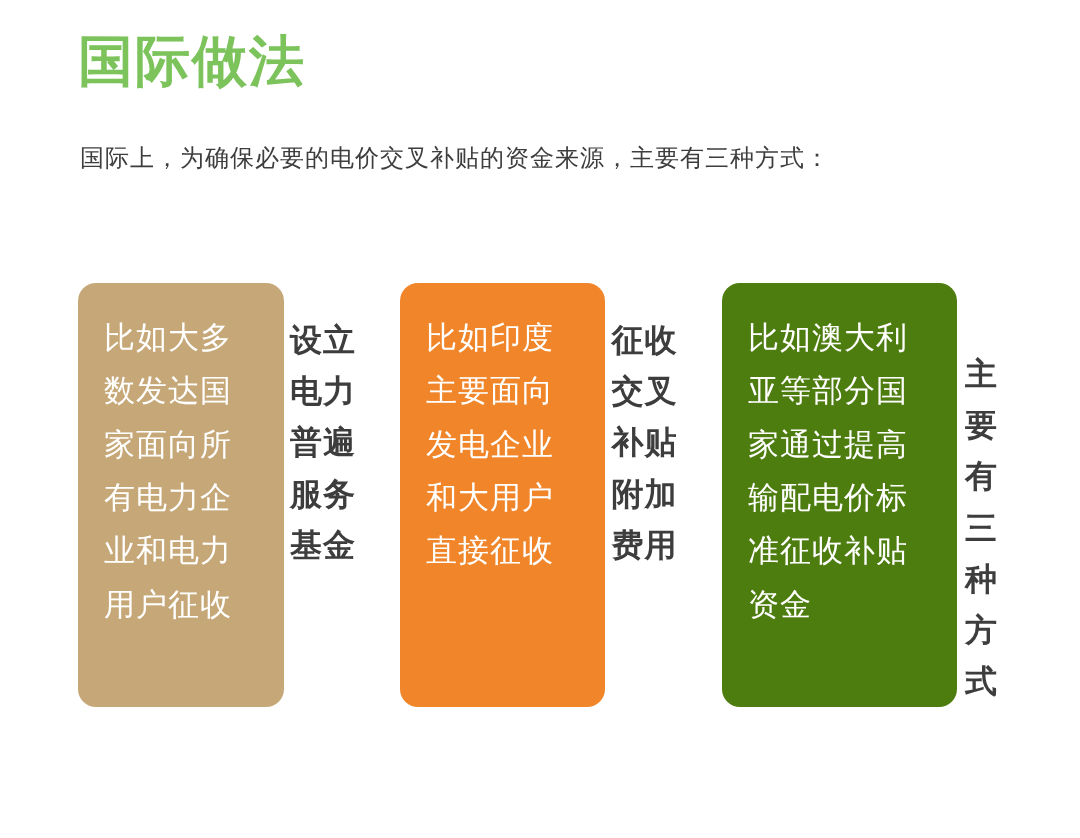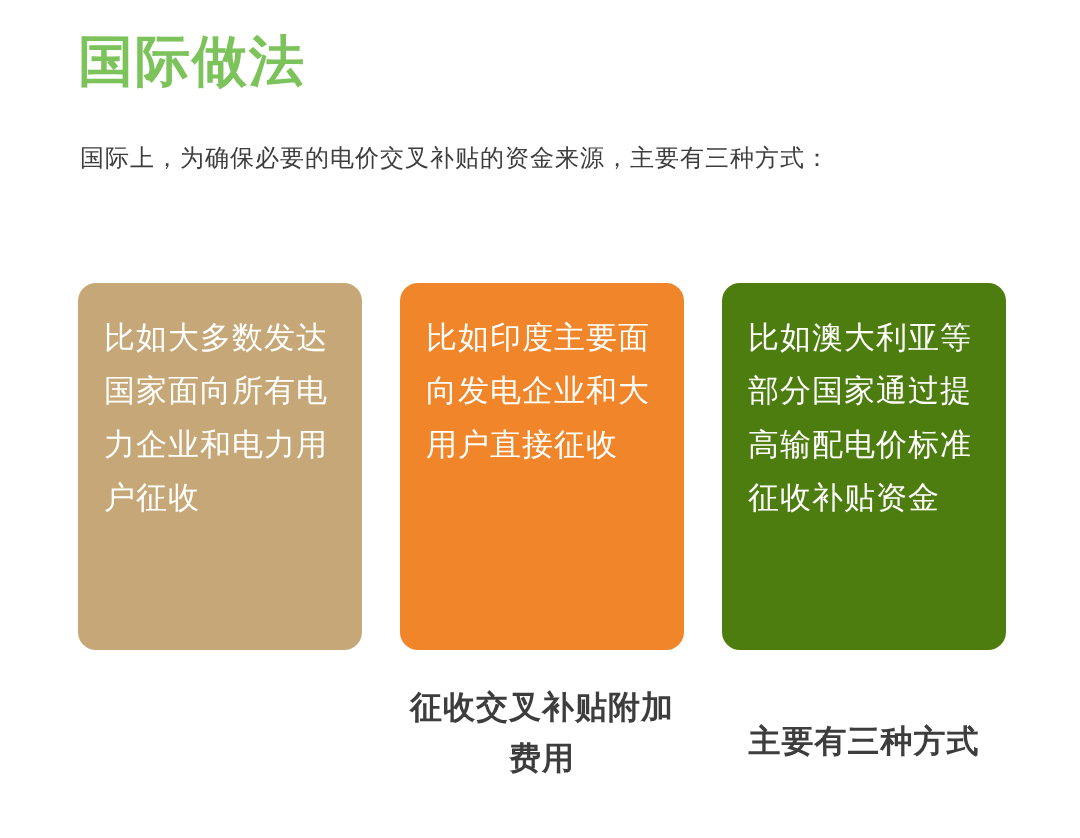--- a/index.html
+++ b/index.html
@@ -44,21 +44,21 @@
     left: 78px;
     top: 283px;
     width: 930px;
     display: flex;
     flex-direction: row;
     gap: 38px;
   }
   .card-col {
     width: 284px;
     display: flex;
-    flex-direction: column;
+    flex-direction: row;
   }
   .card {
     border-radius: 18px;
     box-sizing: border-box;
     padding: 28px 26px 20px 26px;
     color: #ffffff;
     font-size: 31px;
     line-height: 1.72;
     letter-spacing: 1px;
     min-height: 367px;
@@ -85,20 +85,21 @@
 <div class="slide">
 
   <div class="title">国际做法</div>
 
   <div class="intro">国际上，为确保必要的电价交叉补贴的资金来源，主要有三种方式：</div>
 
   <div class="cards">
 
     <div class="card-col">
       <div class="card card-0">比如大多数发达国家面向所有电力企业和电力用户征收</div>
+      <div class="caption cap-0">设立电力普遍服务基金</div>
     </div>
 
     <div class="card-col">
       <div class="card card-1">比如印度主要面向发电企业和大用户直接征收</div>
       <div class="caption cap-1">征收交叉补贴附加费用</div>
     </div>
 
     <div class="card-col">
       <div class="card card-2">比如澳大利亚等部分国家通过提高输配电价标准征收补贴资金</div>
       <div class="caption cap-2">主要有三种方式</div>

